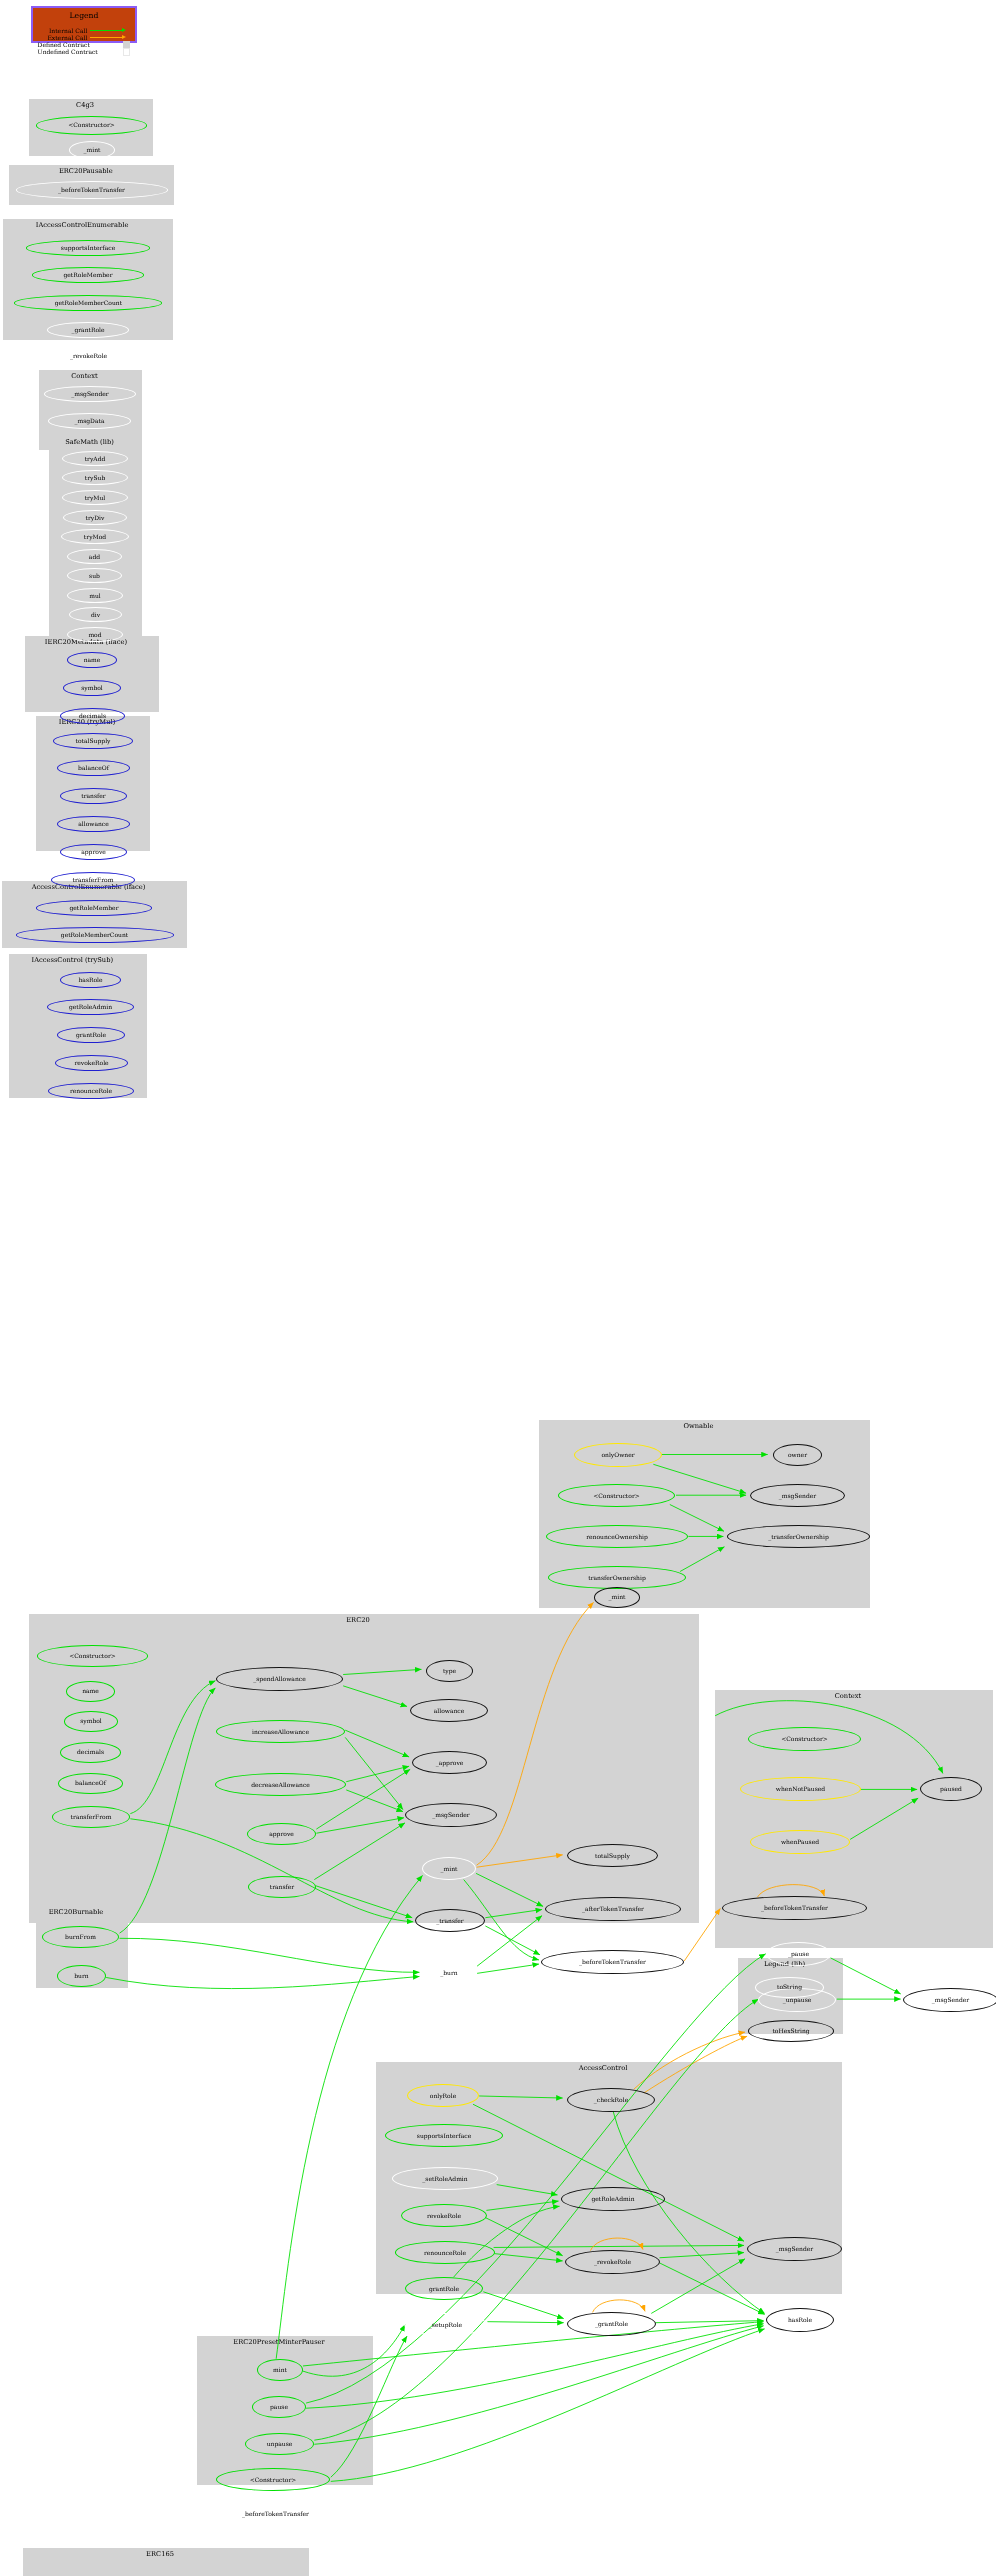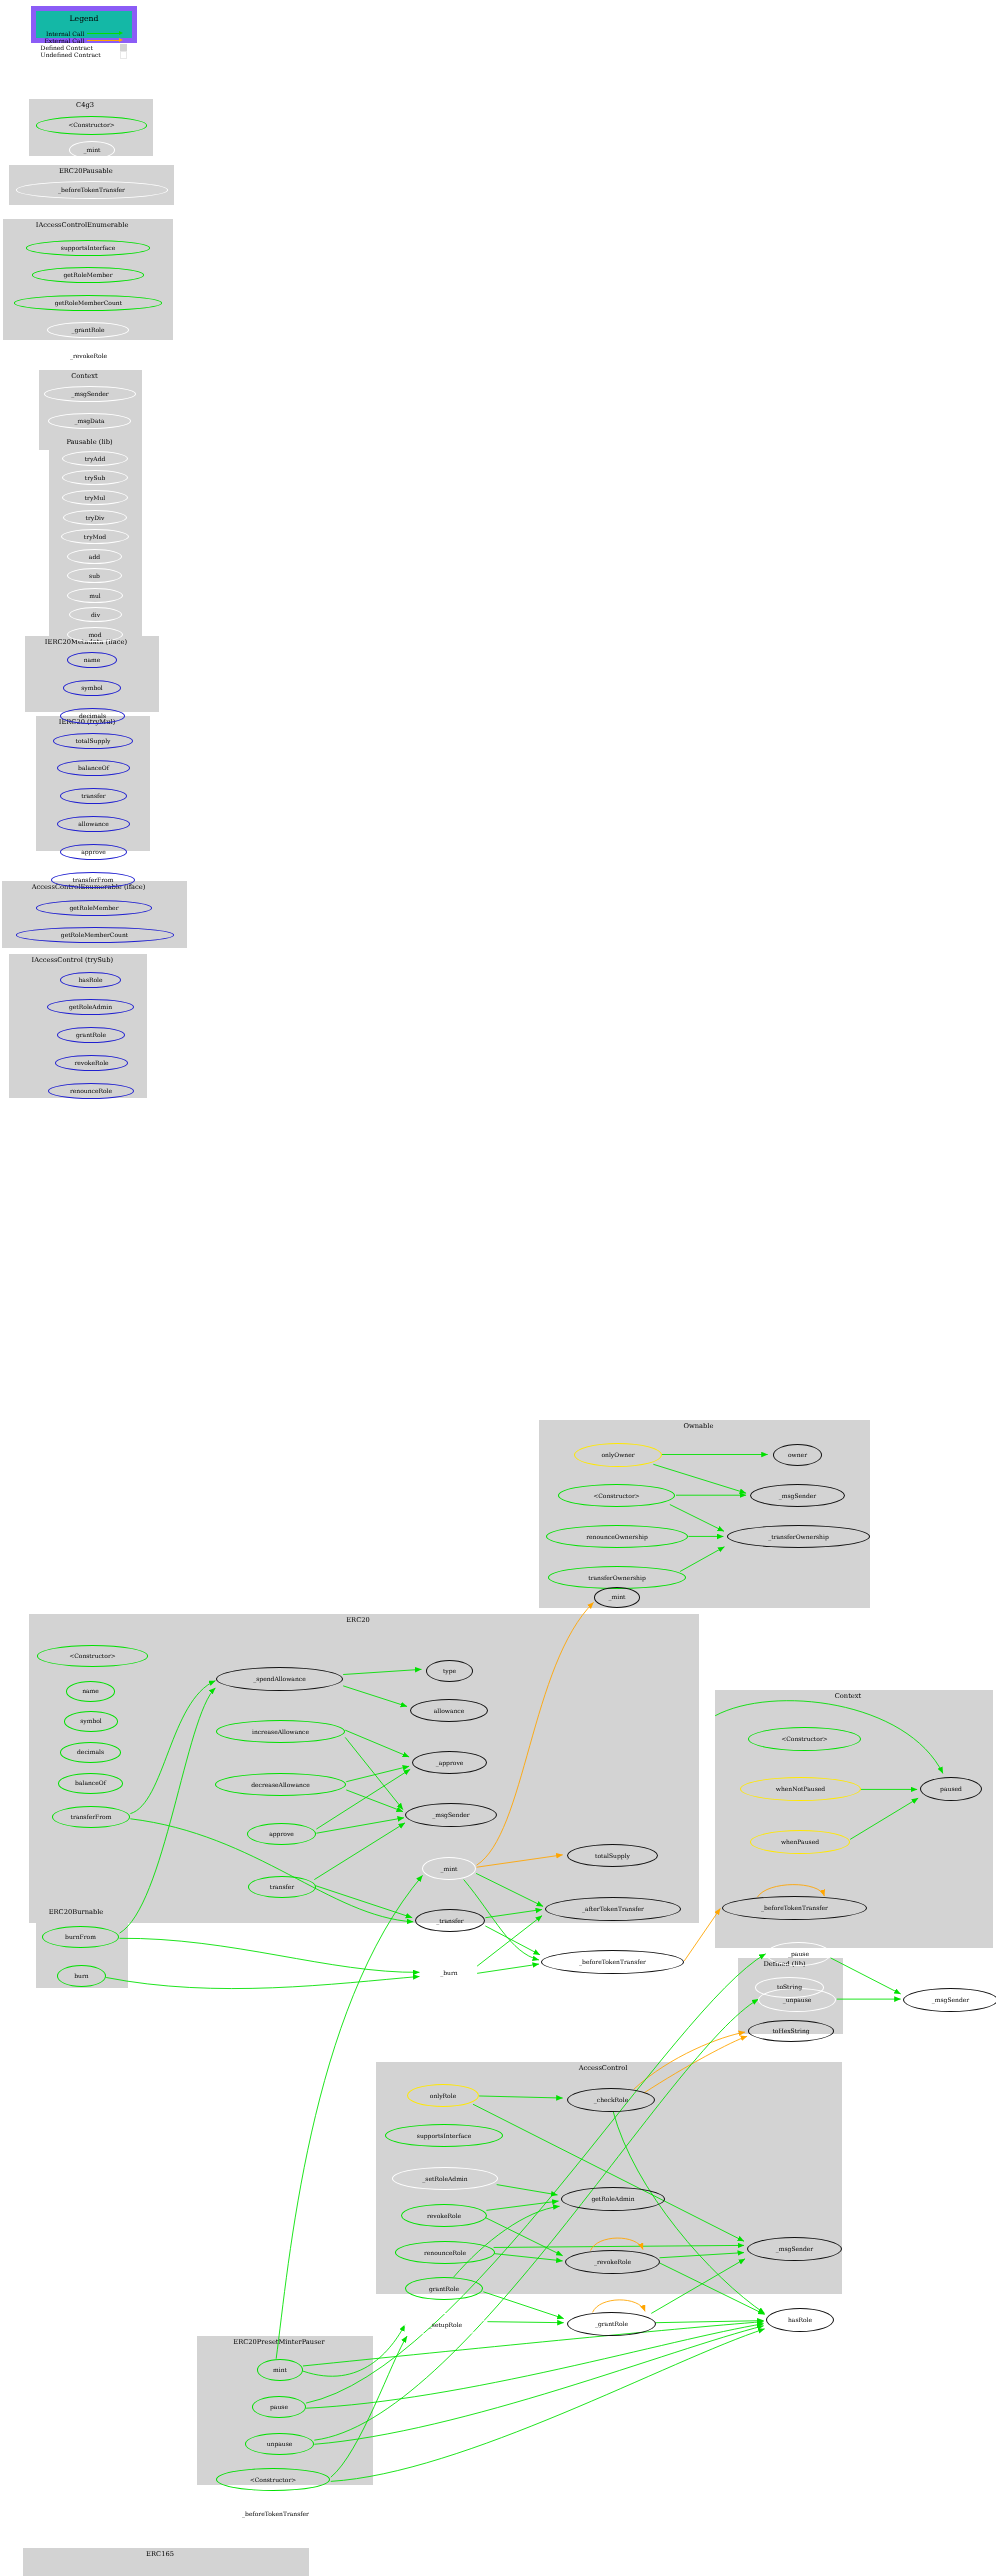--- a/index.html
+++ b/index.html
@@ -6,21 +6,21 @@
   html,body{margin:0;padding:0;background:#ffffff;}
   body{
     font-family:"DejaVu Serif","Liberation Serif",serif;
     width:997px;height:2925px;position:relative;overflow:hidden;
   }
   #canvas{position:absolute;left:0;top:0;width:997px;height:2925px;}
   #edge-layer{position:absolute;left:0;top:0;width:997px;height:2925px;pointer-events:none;z-index:5;}
 
   
   .legend-box{
-    position:absolute;border:5px solid #8b5cf6;background:#14b8a6;
+    position:absolute;border:2px solid #8b5cf6;background:#c2410c;
     box-sizing:border-box;z-index:20;
   }
   .legend-title{
     text-align:center;font-size:7.7px;color:#000;margin-top:3.1px;
   }
   .legend-rows{margin-top:6.7px;padding:0 4.6px 3.1px 4.6px;}
   .legend-row{
     display:flex;align-items:center;justify-content:flex-end;height:6.7px;margin-bottom:0.5px;
   }
   .legend-label{font-size:6px;color:#000;white-space:nowrap;text-align:right;}
@@ -235,21 +235,21 @@
       <div class="cluster" style="left: 39px; top: 370px; width: 103px; height: 80px;">
         <div class="cluster-title">Context</div>
       </div>
       <div class="node n-white" style="left: 44px; top: 386px; width: 92px; height: 15.5px;">
         <span>_msgSender</span>
       </div>
       <div class="node n-white" style="left: 48px; top: 413px; width: 83px; height: 15.5px;">
         <span>_msgData</span>
       </div>
       <div class="cluster" style="left: 49px; top: 436px; width: 93px; height: 201px;">
-        <div class="cluster-title">Pausable  (lib)</div>
+        <div class="cluster-title">SafeMath  (lib)</div>
       </div>
       <div class="node n-white" style="left: 62px; top: 451px; width: 66px; height: 15px;">
         <span>tryAdd</span>
       </div>
       <div class="node n-white" style="left: 62px; top: 470px; width: 66px; height: 15px;">
         <span>trySub</span>
       </div>
       <div class="node n-white" style="left: 62px; top: 490px; width: 66px; height: 15px;">
         <span>tryMul</span>
       </div>
@@ -457,21 +457,21 @@
       <div class="cluster" style="left: 36px; top: 1906px; width: 92px; height: 82px;">
         <div class="cluster-title">ERC20Burnable</div>
       </div>
       <div class="node n-green" style="left: 42px; top: 1926px; width: 77px; height: 21.6px;">
         <span>burnFrom</span>
       </div>
       <div class="node n-green" style="left: 57px; top: 1965px; width: 49px; height: 21.6px;">
         <span>burn</span>
       </div>
       <div class="cluster" style="left: 738px; top: 1958px; width: 105px; height: 76px;">
-        <div class="cluster-title">Defined  (lib)</div>
+        <div class="cluster-title">Legend  (lib)</div>
       </div>
       <div class="node n-white" style="left: 755px; top: 1977px; width: 69px; height: 20.6px;">
         <span>toString</span>
       </div>
       <div class="node n-black" style="left: 748px; top: 2020px; width: 86px; height: 21.6px;">
         <span>toHexString</span>
       </div>
       <div class="cluster" style="left: 376px; top: 2062px; width: 466px; height: 232px;">
         <div class="cluster-title">AccessControl</div>
       </div>

